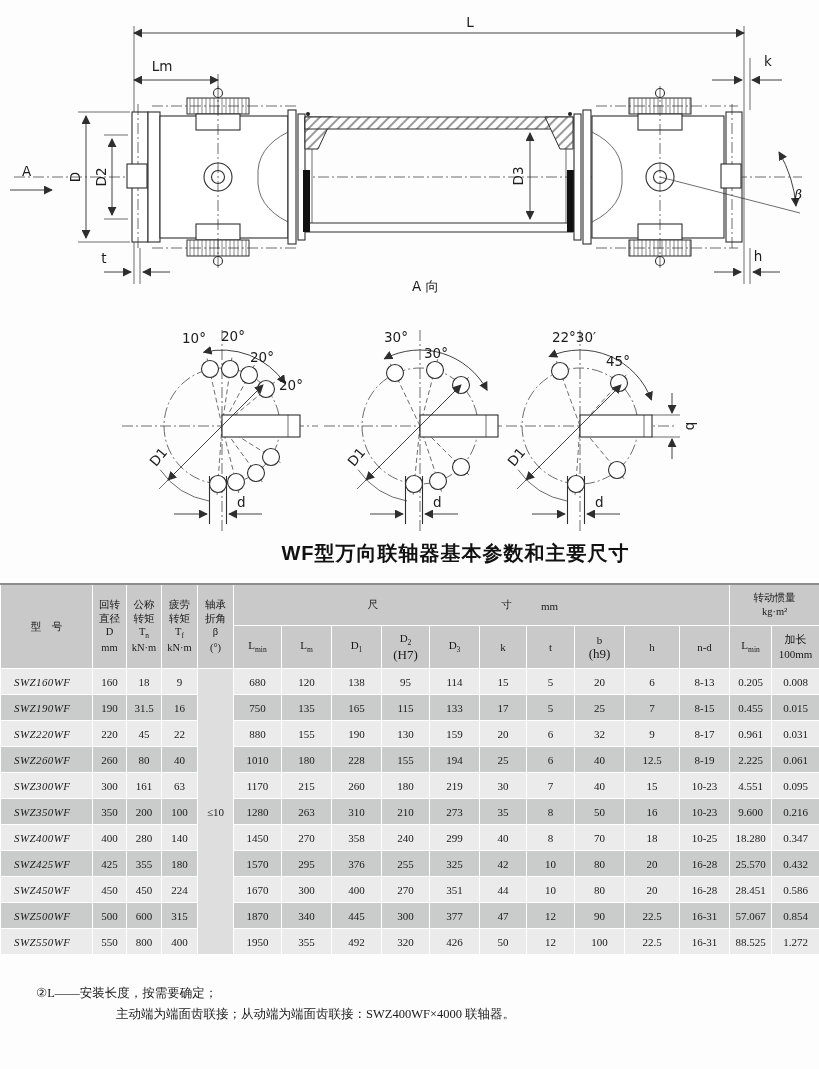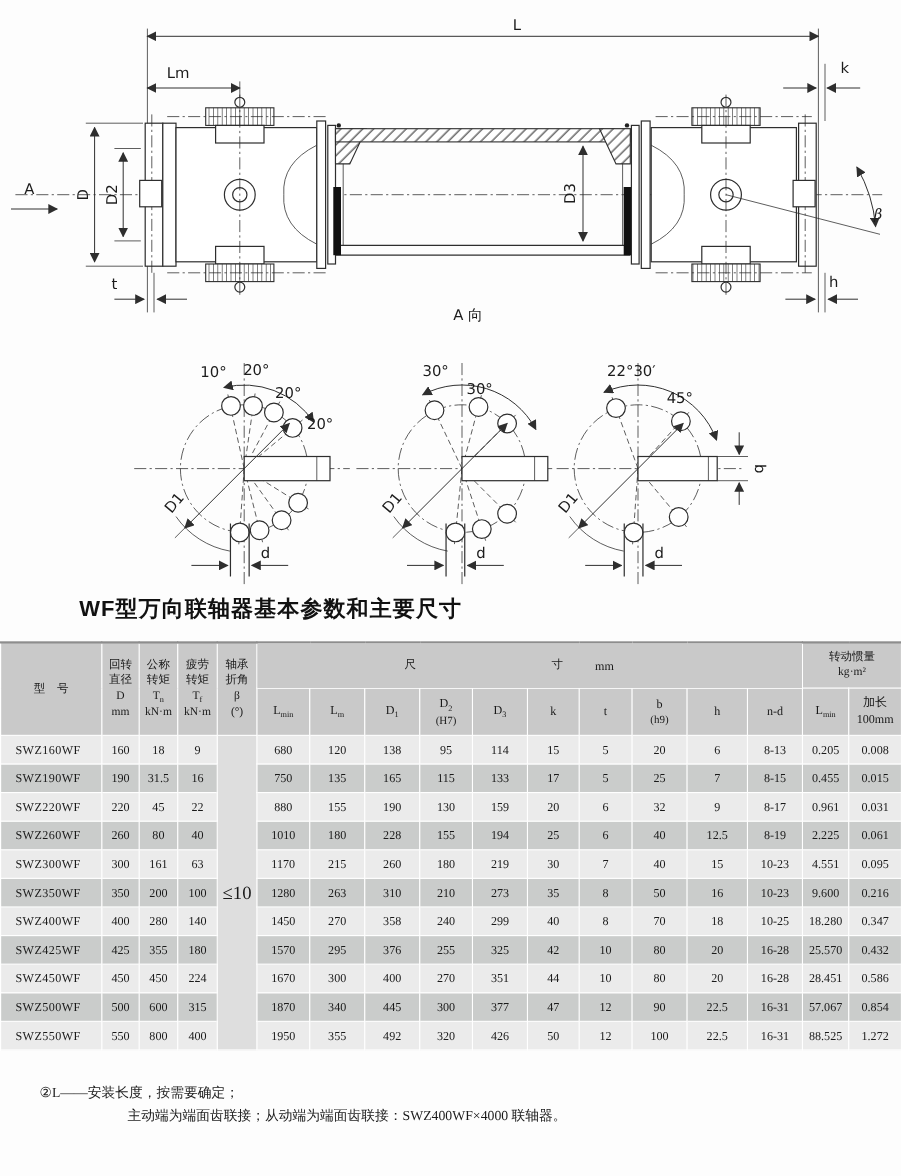--- a/index.html
+++ b/index.html
@@ -10,34 +10,34 @@
   .s{stroke:#2e2e2e;stroke-width:1.1;fill:none;}
   .sf{stroke:#2e2e2e;stroke-width:1.1;fill:#fff;}
   .th{stroke:#2e2e2e;stroke-width:0.7;fill:none;}
   .cl{stroke:#2e2e2e;stroke-width:0.7;fill:none;stroke-dasharray:11 3 2 3;}
   .rd{stroke:#2e2e2e;stroke-width:0.7;fill:none;stroke-dasharray:5 3;}
   .dm{stroke:#2e2e2e;stroke-width:0.9;fill:none;}
   .hz{fill:url(#hat);stroke:#2e2e2e;stroke-width:1;}
   .kn{fill:url(#knl);stroke:#2e2e2e;stroke-width:1;}
   #drawing1{position:absolute;top:0;left:0;}
   #drawing2{position:absolute;top:298px;left:0;}
-  #page-title{position:absolute;top:540px;left:0;width:100%;box-sizing:border-box;padding-left:72px;
+  #page-title{position:absolute;top:540px;left:0;width:100%;box-sizing:border-box;padding-left:92px;text-align:center;
     font:bold 20px "Liberation Sans",sans-serif;color:#111;letter-spacing:1px;}
   #param-table{position:absolute;top:583px;left:0;width:819px;border-collapse:collapse;table-layout:fixed;
     font-family:"Liberation Serif",serif;color:#191919;border-top:2px solid #8d8d8d;}
   #param-table th,#param-table td{border:1.5px solid #fff;padding:0;text-align:center;vertical-align:middle;font-weight:normal;}
   #param-table thead th{background:#c9c9c9;font-size:10.5px;line-height:1.32;}
   #param-table thead tr.r1 th{height:40px;}
   #param-table thead tr.r2 th{height:42px;font-size:11px;}
   #param-table tbody td{height:25px;background:#ebebeb;font-size:11px;}
   #param-table tbody tr:nth-child(even) td{background:#cacccb;}
-  #param-table td.model{text-align:left;padding-left:13px;letter-spacing:0.4px;font-size:11px;}
-  #param-table td.beta{background:#dedede !important;font-size:17px;}
+  #param-table td.model{text-align:left;padding-left:13px;letter-spacing:0.4px;font-size:11px;font-style:italic;}
+  #param-table td.beta{background:#dedede !important;font-size:11px;}
   #param-table sub{font-size:7.5px;}
-  .hnote{font-size:10px;line-height:1.1;}
+  .hnote{font-size:13px;line-height:1.1;}
   th.dimgroup{position:relative;font-size:12px;}
   th.dimgroup .p1{position:absolute;left:27%;top:13px;}
   th.dimgroup .p2{position:absolute;left:54%;top:13px;}
   th.dimgroup .p3{position:absolute;left:62%;top:14px;font-size:11px;}
   #notes{position:absolute;top:983px;left:16px;width:780px;font-family:"Liberation Serif",serif;
     font-size:12.5px;color:#1a1a1a;line-height:21px;}
   #notes .ind1{padding-left:20px;}
   #notes .ind2{padding-left:100px;}
   #notes sub{font-size:8px;}
 </style>

